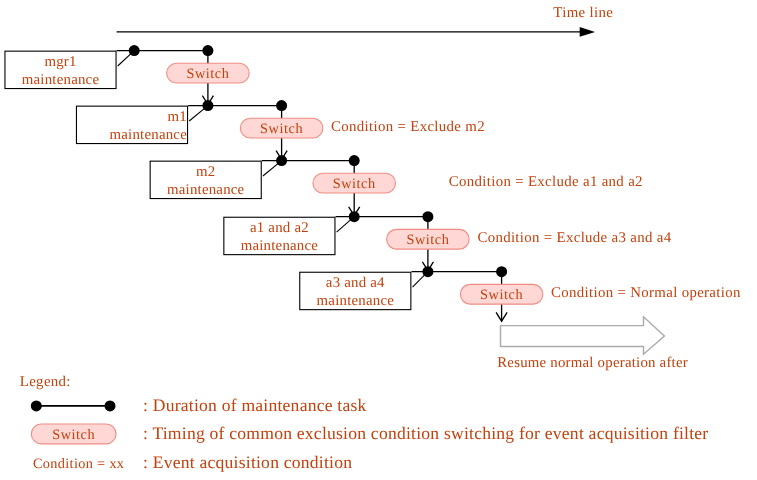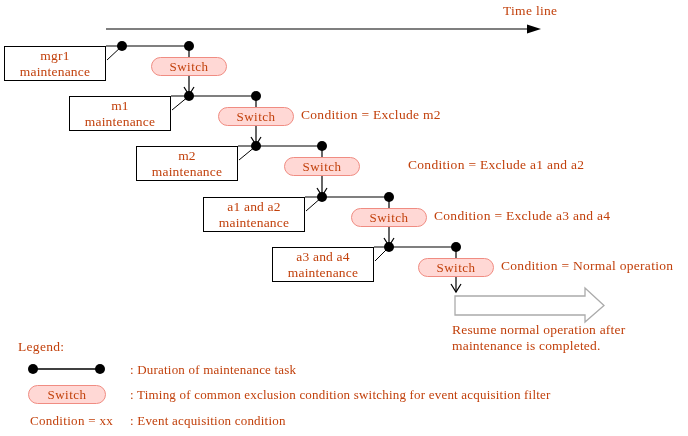--- a/index.html
+++ b/index.html
@@ -26,21 +26,21 @@
   }
   .pill{
     position:absolute;width:76px;height:19px;box-sizing:border-box;
     border:1.5px solid var(--switch-border);background:var(--switch-fill);
     border-radius:10px;
     display:flex;align-items:center;justify-content:center;
     font-size:13px;letter-spacing:0.5px;
   }
   .legend-pill{width:78px;}
   .note{position:absolute;font-size:13.5px;line-height:15.5px;letter-spacing:0.2px;white-space:nowrap;}
-  .legend-label{position:absolute;white-space:nowrap;font-size:13px;line-height:13px;letter-spacing:0.2px;}
+  .legend-label{position:absolute;white-space:nowrap;font-size:16px;line-height:13px;letter-spacing:0.2px;}
   svg line, svg polyline{stroke:#000;}
 </style>
 </head>
 <body>
 
 <div class="canvas">
 
   <svg class="layer" width="688" height="436" viewBox="0 0 688 436">
 
     <line x1="106" y1="29" x2="529" y2="29" stroke-width="1.2"></line>
@@ -91,21 +91,21 @@
   <div class="txt" style="left:503px;top:4px;">Time line</div>
 
   <div class="box" style="left:4px;top:46px;">
     <span>mgr1</span>
     <span>maintenance</span>
   </div>
   <div class="pill" style="left:151px;top:57px;">
     <span>Switch</span>
   </div>
 
-  <div class="box" style="left:69px;top:96px;">
+  <div class="box" style="left:69px;top:96px;align-items:flex-end;">
     <span>m1</span>
     <span>maintenance</span>
   </div>
   <div class="pill" style="left:218px;top:107px;">
     <span>Switch</span>
   </div>
   <div class="txt" style="left:301px;top:108px;">Condition = Exclude m2</div>
 
   <div class="box" style="left:136px;top:146px;">
     <span>m2</span>
@@ -129,21 +129,20 @@
     <span>a3 and a4</span>
     <span>maintenance</span>
   </div>
   <div class="pill" style="left:418px;top:258px;">
     <span>Switch</span>
   </div>
   <div class="txt" style="left:501px;top:259px;">Condition = Normal operation</div>
 
   <div class="note" style="left:452px;top:322px;">
     <div>Resume normal operation after</div>
-    <div>maintenance is completed.</div>
   </div>
 
   <div class="txt" style="left:18px;top:340px;">Legend:</div>
 
   <div class="legend-label" style="left:130px;top:363px;">: Duration of maintenance task</div>
 
   <div class="pill legend-pill" style="left:28px;top:385px;">
     <span>Switch</span>
   </div>
   <div class="legend-label" style="left:130px;top:388px;">: Timing of common exclusion condition switching for event acquisition filter</div>

